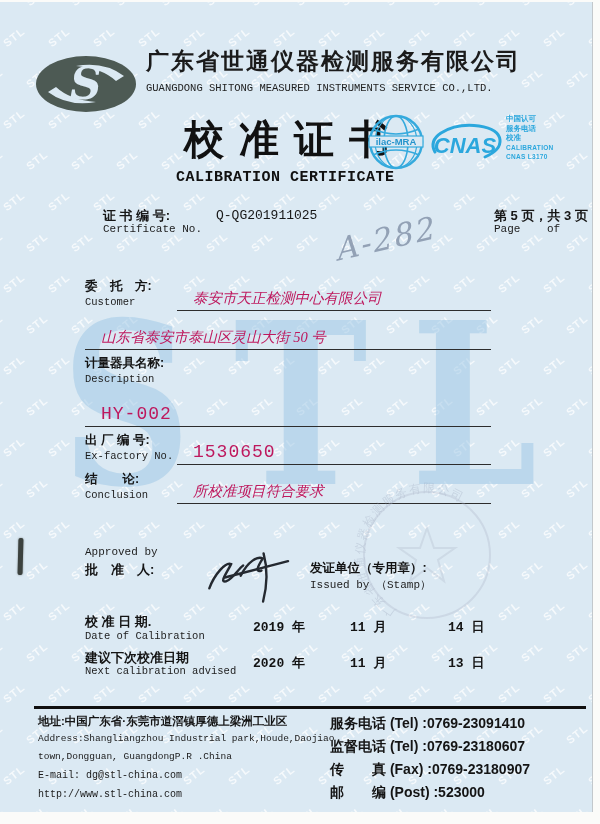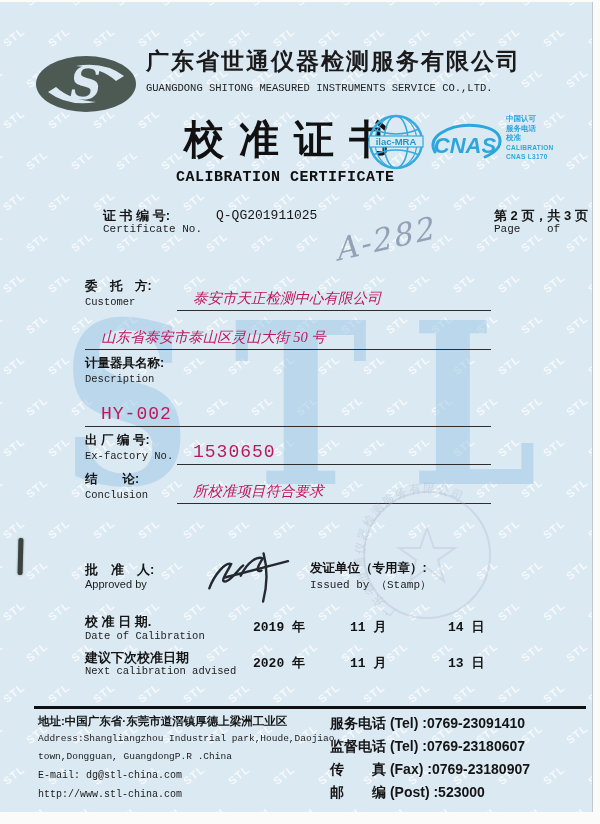--- a/index.html
+++ b/index.html
@@ -29,21 +29,21 @@
   
   .fields{position:absolute;left:85px;top:276px;width:406px;}
   .frow{display:flex;height:33px;margin-bottom:5.6px;}
   .flabel{width:92px;flex:none;}
   .flabel .cn{font-size:12.5px;font-weight:bold;color:#141414;white-space:nowrap;}
   .flabel .en{font-family:"Liberation Mono",monospace;font-size:10.5px;color:#1c1c1c;white-space:nowrap;margin-top:1px;}
   .fvalue{flex:1;border-bottom:1.6px solid #2d2d2d;display:flex;align-items:flex-end;padding:0 0 2px 16px;font-family:"Liberation Serif",serif;font-style:italic;font-size:14.5px;color:#be185d;white-space:nowrap;}
   .fvalue.mono{font-family:Liberation Mono, monospace;font-style:normal;font-size:18px;letter-spacing:1px;}
   
   .appr-cn{position:absolute;left:85px;top:559px;font-size:13px;font-weight:bold;color:#141414;white-space:nowrap;}
-  .appr-en{position:absolute;left:85px;top:576px;font-family:Liberation Sans, sans-serif;font-size:11px;color:#1c1c1c;}
+  .appr-en{position:absolute;left:85px;top:544px;font-family:Liberation Mono, monospace;font-size:11px;color:#1c1c1c;}
   .sig{position:absolute;left:203px;top:546px;transform:rotate(-3deg);}
   .issued-cn{position:absolute;left:310px;top:558px;font-size:12.5px;font-weight:bold;color:#141414;white-space:nowrap;}
   .issued-en{position:absolute;left:310px;top:575px;font-family:"Liberation Mono",monospace;font-size:11px;color:#1c1c1c;}
   .stamp{position:absolute;left:352px;top:478px;opacity:0.55;}
   
   .d1-cn{position:absolute;left:85px;top:611px;font-size:13px;font-weight:bold;color:#141414;white-space:nowrap;}
   .d1-en{position:absolute;left:85px;top:628px;font-family:"Liberation Mono",monospace;font-size:10.5px;color:#1c1c1c;}
   .d2-cn{position:absolute;left:85px;top:647px;font-size:13px;font-weight:bold;color:#141414;white-space:nowrap;}
   .d2-en{position:absolute;left:85px;top:663px;font-family:"Liberation Mono",monospace;font-size:10.5px;color:#1c1c1c;}
   .dval{position:absolute;font-family:"Liberation Mono",monospace;font-size:13px;font-weight:bold;color:#141414;white-space:nowrap;}
@@ -404,21 +404,21 @@
     <div>校准</div>
     <div class="en">CALIBRATION</div>
     <div class="en">CNAS L3170</div>
   </div>
 
   <div class="title-en">CALIBRATION CERTIFICATE</div>
 
   <div class="certno-cn">证 书 编 号:</div>
   <div class="certno-val">Q-QG201911025</div>
   <div class="certno-en">Certificate No.</div>
-  <div class="page-cn">第 2 页，共 3 页</div>
+  <div class="page-cn">第 5 页，共 3 页</div>
   <div class="page-en">Page</div>
   <div class="of-en">of</div>
 
   <div class="annot">A-282</div>
 
   <div class="fields">
     <div class="frow">
       <div class="flabel">
           <div class="cn">委　托　方:</div>
           <div class="en">Customer</div>

